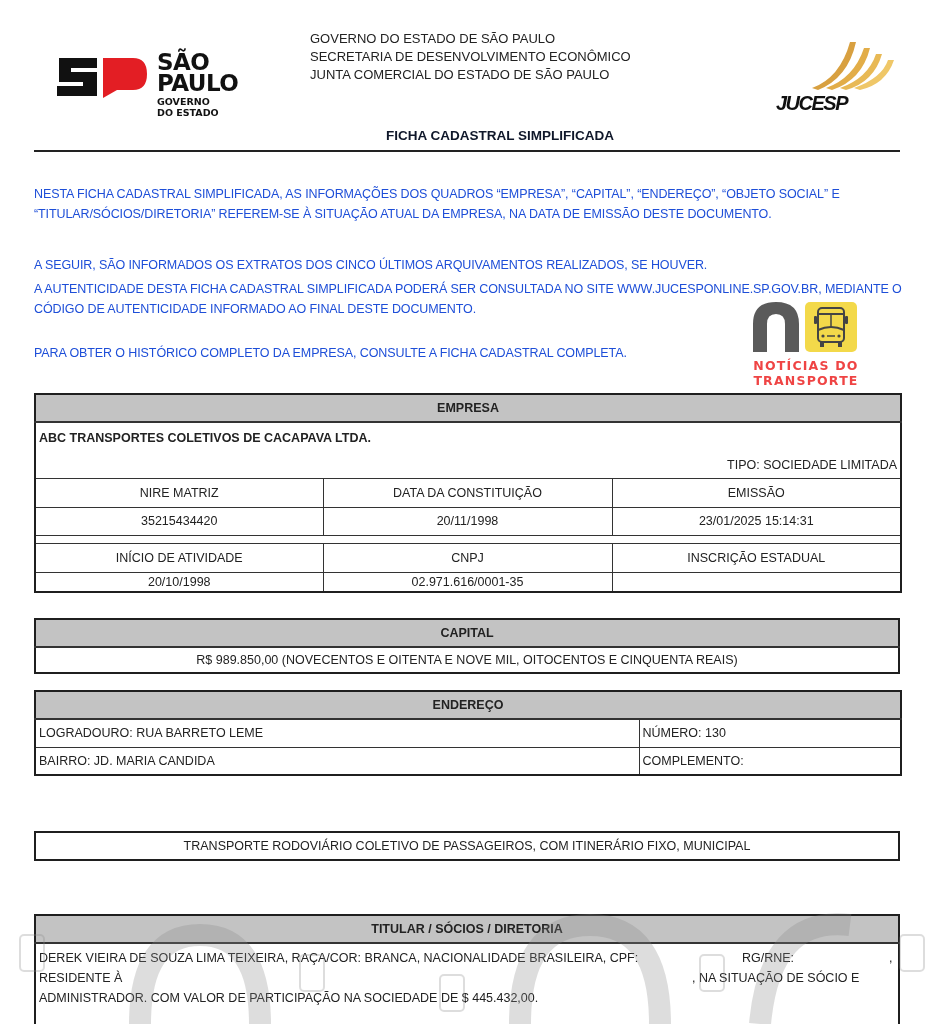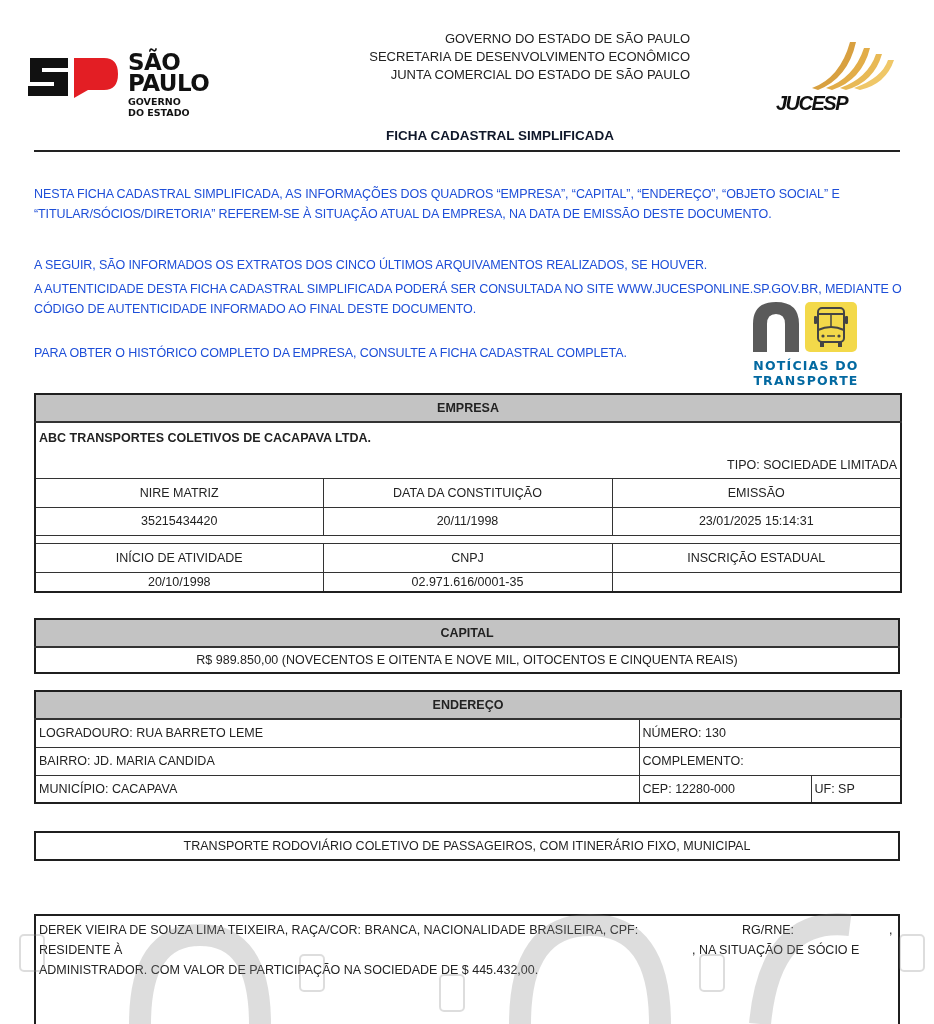--- a/index.html
+++ b/index.html
@@ -2,45 +2,45 @@
 <html><head>
 <meta charset="utf-8">
 <style>
   * { box-sizing: border-box; margin: 0; padding: 0; }
   html, body { width: 934px; height: 1024px; overflow: hidden; background: #ffffff; }
   body { position: relative; font-family: "Liberation Sans", sans-serif; color: #1a1a1a; }
 
   .abs { position: absolute; }
 
   
-  .sp-logo { left: 28px; top: 52px; width: 190px; height: 70px; }
+  .sp-logo { left: 57px; top: 52px; width: 190px; height: 70px; }
   .sp-mark { position: absolute; left: 0; top: 0; }
   .sp-words { position: absolute; left: 100px; top: 0; }
   .sp-big { font-family: "DejaVu Sans", sans-serif; font-weight: bold; font-size: 23px; line-height: 21px; letter-spacing: -0.5px; color: #111; }
   .sp-small { font-family: "DejaVu Sans", sans-serif; font-weight: bold; font-size: 9.5px; line-height: 11px; color: #111; margin-top: 2px; }
 
-  .gov-header { left: 310px; top: 30px; width: 380px; text-align: right; font-size: 13px; line-height: 18px; color: #222; }
+  .gov-header { left: 310px; top: 30px; width: 380px; text-align: left; font-size: 13px; line-height: 18px; color: #222; }
   .doc-title { left: 310px; top: 128px; width: 380px; text-align: center; font-size: 13.5px; font-weight: bold; color: #0f172a; }
   .header-rule { left: 34px; top: 150px; width: 866px; height: 2px; background: #222; }
 
   .jucesp { left: 770px; top: 38px; width: 130px; height: 88px; }
   .jucesp-word { position: absolute; left: 6px; top: 54px; font-family: "Liberation Sans", sans-serif; font-style: italic; font-weight: bold; font-size: 20px; letter-spacing: -1.5px; color: #111; }
 
   
   .intro { left: 34px; width: 870px; font-size: 12.5px; line-height: 20px; color: #1d4ed8; letter-spacing: -0.1px; }
   .p1 { top: 184px; }
   .p2 { top: 255px; }
   .p3 { top: 279px; }
   .p4 { top: 335px; margin-top: 8px; }
 
   
   .nt-logo { left: 745px; top: 302px; width: 122px; height: 90px; }
   .nt-n { position: absolute; left: 8px; top: 0; width: 46px; height: 50px; }
   .nt-bus { position: absolute; left: 60px; top: 0; width: 52px; height: 50px; background: #f3d94a; border-radius: 5px; }
-  .nt-text { position: absolute; left: 0; top: 56px; width: 122px; text-align: center; font-family: "DejaVu Sans", sans-serif; font-weight: bold; font-size: 12.5px; line-height: 15px; letter-spacing: 1.2px; color: #0369a1; }
+  .nt-text { position: absolute; left: 0; top: 56px; width: 122px; text-align: center; font-family: "DejaVu Sans", sans-serif; font-weight: bold; font-size: 12.5px; line-height: 15px; letter-spacing: 1.2px; color: #ef4444; }
 
   
   table.sec { position: absolute; left: 34px; width: 866px; border-collapse: collapse; border: 2px solid #1f1f1f; font-size: 12.5px; color: #222; table-layout: fixed; }
   table.sec td { border: 1px solid #333; padding: 0 3px; }
   .sec-head { background: #c3c3c3; text-align: center; font-weight: bold; height: 28px; border-bottom: 2px solid #333 !important; }
   .c { text-align: center; }
   .r { text-align: right; }
   .bold { font-weight: bold; }
 
   #empresa { top: 393px; }
@@ -183,38 +183,36 @@
         <td colspan="3" class="sec-head">ENDEREÇO</td>
       </tr>
   <tr>
     <td style="height:28px">LOGRADOURO: RUA BARRETO LEME</td>
     <td colspan="2">NÚMERO: 130</td>
   </tr>
   <tr>
     <td style="height:28px">BAIRRO: JD. MARIA CANDIDA</td>
     <td colspan="2">COMPLEMENTO:</td>
   </tr>
-  <tr>
-    <td style="height:28px">MUNICÍPIO: CACAPAVA</td>
-    <td>CEP: 12280-000</td>
-    <td>UF: SP</td>
-  </tr>
 </tbody>
   </table>
 
 <table class="sec" id="objeto">
   <tbody>
   <tr>
         <td class="c" style="height:28px">TRANSPORTE RODOVIÁRIO COLETIVO DE PASSAGEIROS, COM ITINERÁRIO FIXO, MUNICIPAL</td>
       </tr>
 </tbody>
   </table>
 
 <table class="sec" id="titular">
   <tbody>
+      <tr>
+        <td class="sec-head">TITULAR / SÓCIOS / DIRETORIA</td>
+      </tr>
   <tr>
         <td style="vertical-align:top;padding-top:4px;line-height:20px;position:relative">
     <div style="position:relative;height:20px">
       <span>DEREK VIEIRA DE SOUZA LIMA TEIXEIRA, RAÇA/COR: BRANCA, NACIONALIDADE BRASILEIRA, CPF:</span>
       <span style="position:absolute;left:703px">RG/RNE:</span>
       <span style="position:absolute;left:850px">,</span>
     </div>
     <div style="position:relative;height:20px">
       <span>RESIDENTE À</span>
       <span style="position:absolute;left:653px">, NA SITUAÇÃO DE SÓCIO E</span>

